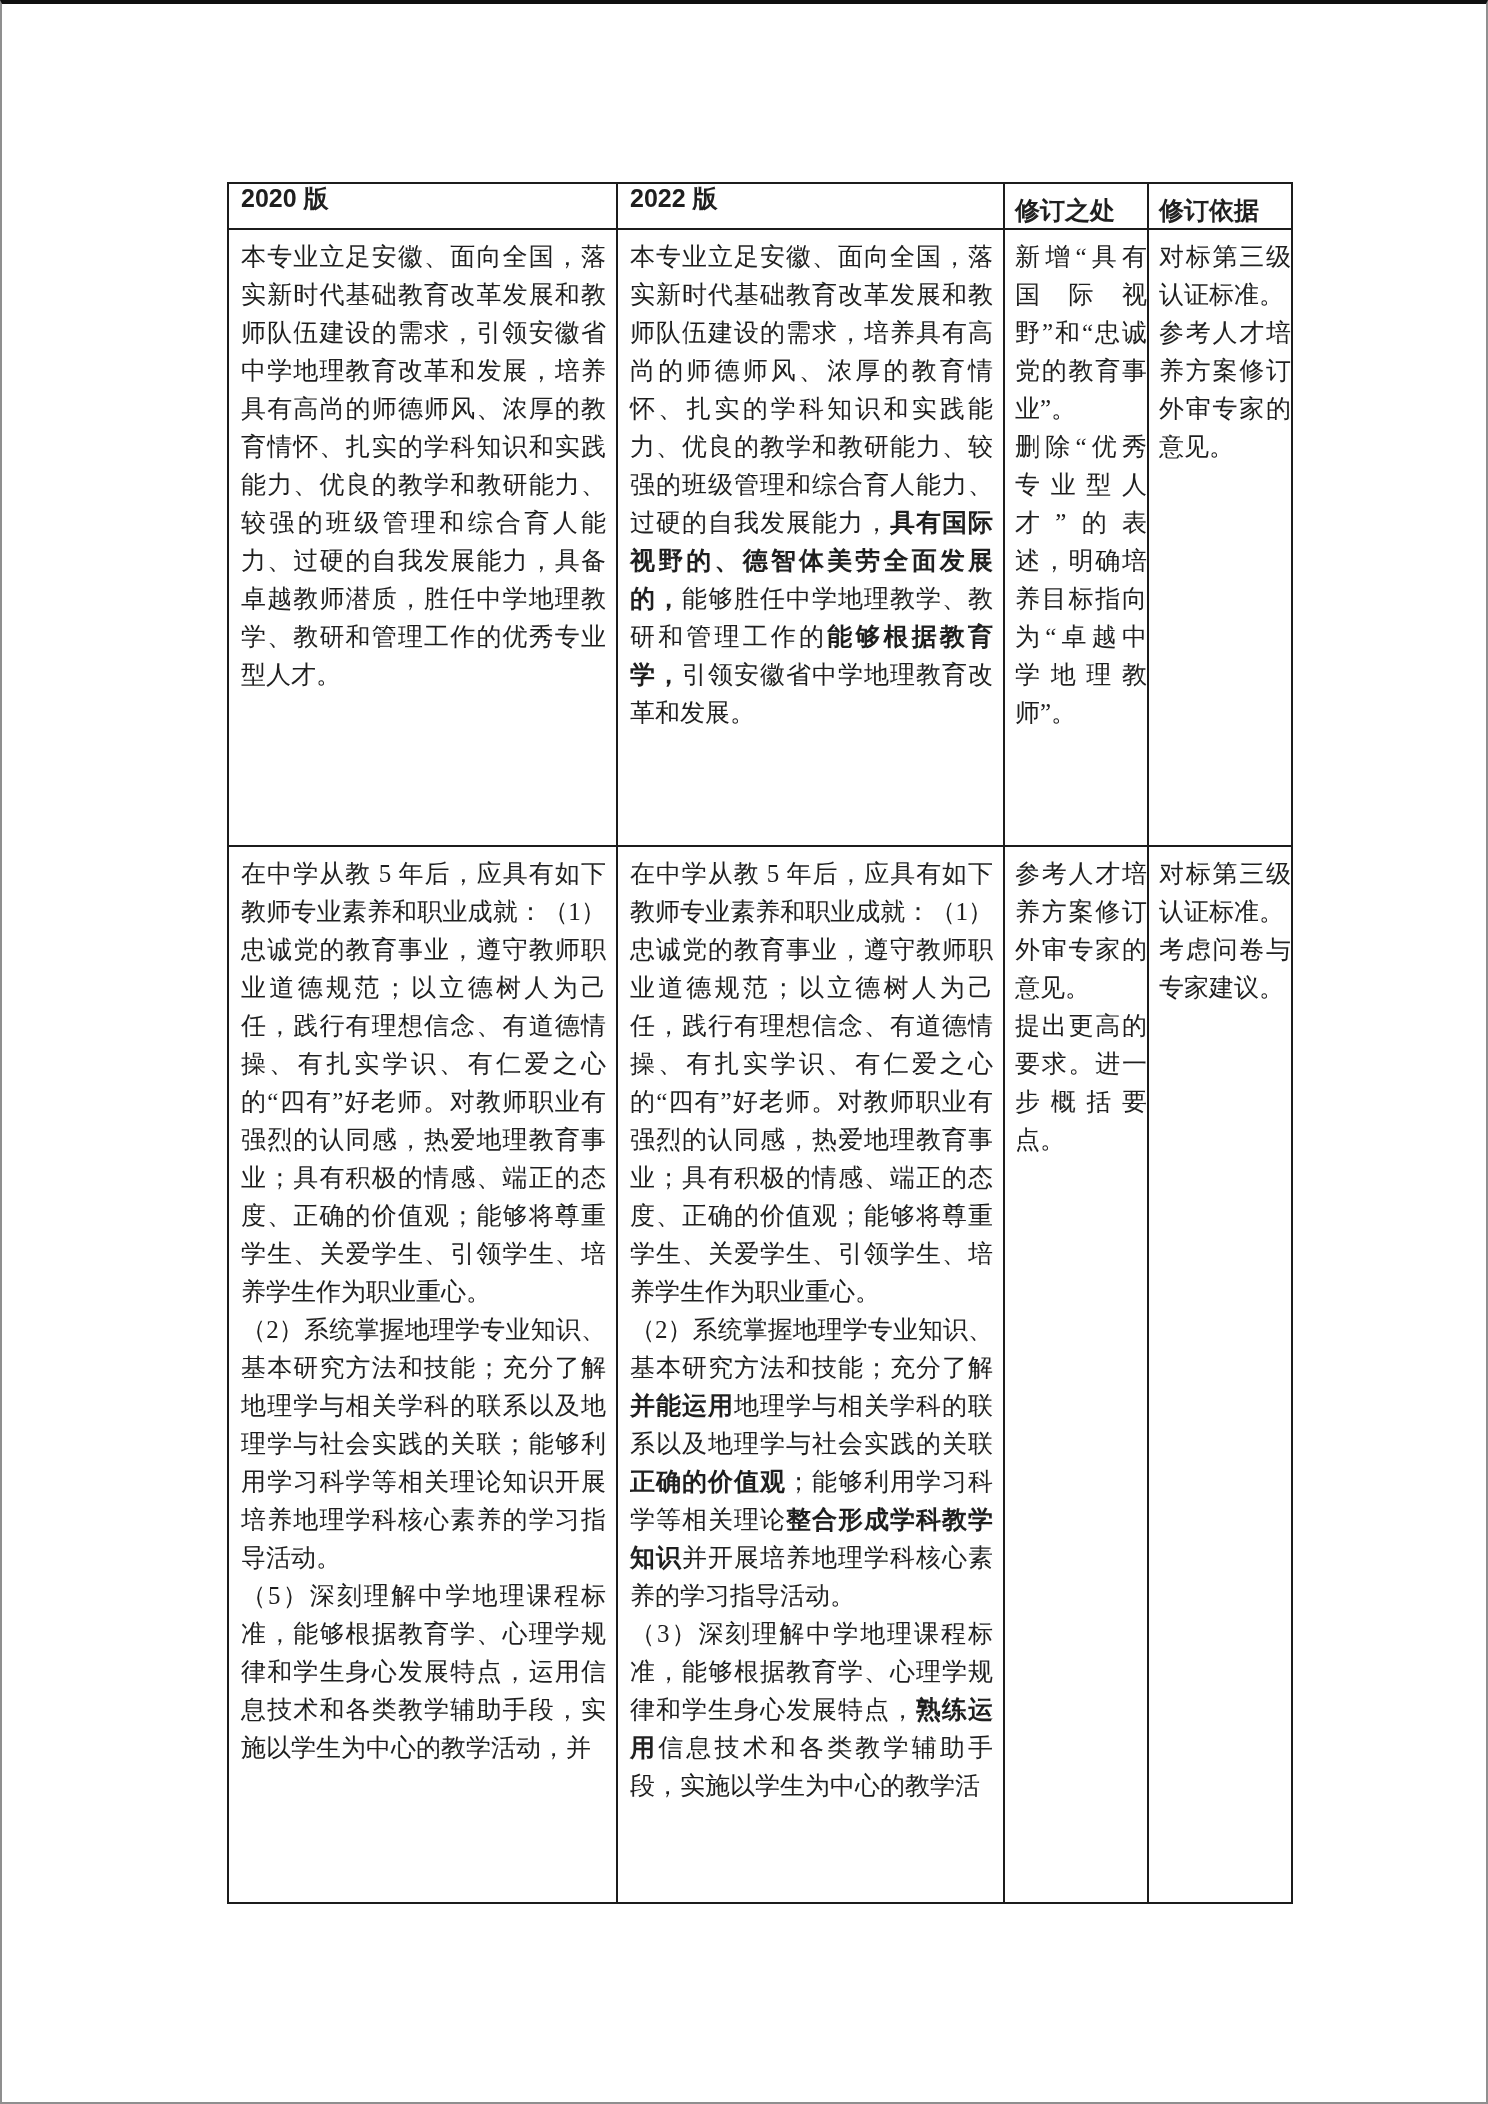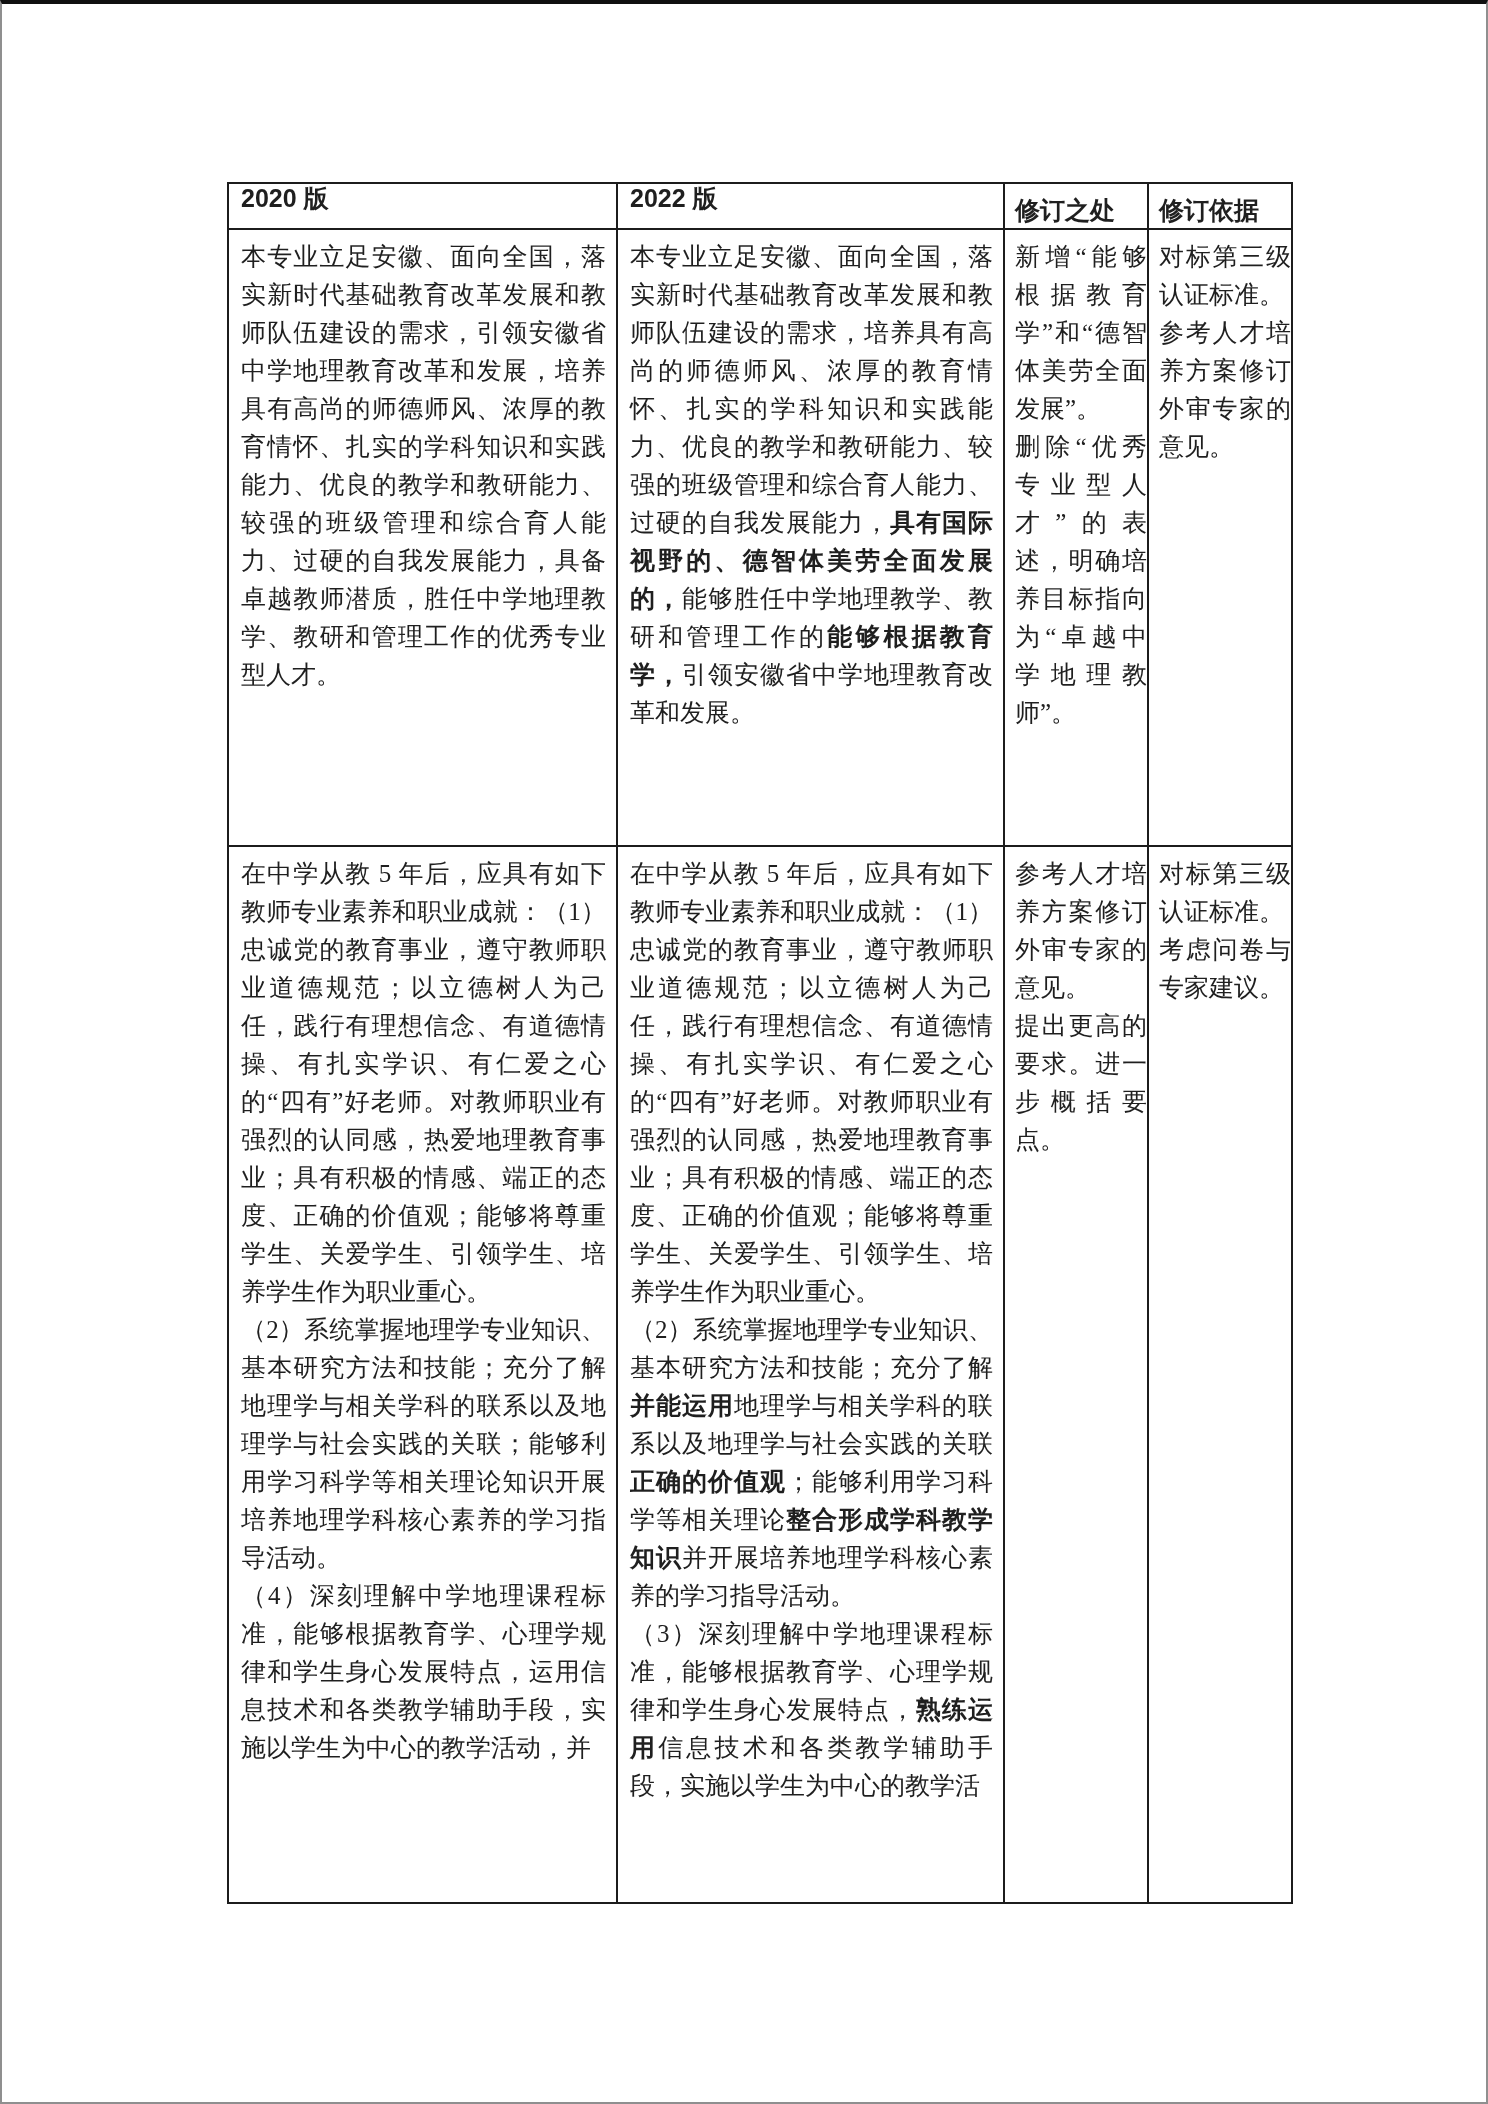--- a/index.html
+++ b/index.html
@@ -67,32 +67,32 @@
   <div class="cell hcell narrow">修订之处</div>
   <div class="cell hcell narrow lastcol">修订依据</div>
 
   <div class="cell">
     <p class="para"><span>本专业立足安徽、面向全国，落实新时代基础教育改革发展和教师队伍建设的需求，引领安徽省中学地理教育改革和发展，培养具有高尚的师德师风、浓厚的教育情怀、扎实的学科知识和实践能力、优良的教学和教研能力、较强的班级管理和综合育人能力、过硬的自我发展能力，具备卓越教师潜质，胜任中学地理教学、教研和管理工作的优秀专业型人才。</span></p>
   </div>
   <div class="cell">
     <p class="para"><span>本专业立足安徽、面向全国，落实新时代基础教育改革发展和教师队伍建设的需求，培养具有高尚的师德师风、浓厚的教育情怀、扎实的学科知识和实践能力、优良的教学和教研能力、较强的班级管理和综合育人能力、过硬的自我发展能力，</span><span class="bold">具有国际视野的、德智体美劳全面发展的，</span><span>能够胜任中学地理教学、教研和管理工作的</span><span class="bold">能够根据教育学，</span><span>引领安徽省中学地理教育改革和发展。</span></p>
   </div>
   <div class="cell narrow">
-    <p class="para"><span>新增“能够根据教育学”和“德智体美劳全面发展”。</span></p>
+    <p class="para"><span>新增“具有国际视野”和“忠诚党的教育事业”。</span></p>
     <p class="para r1c3-p2"><span>删除“优秀专业型人才”的表述，明确培养目标指向为“卓越中学地理教师”。</span></p>
   </div>
   <div class="cell narrow lastcol">
     <p class="para"><span>对标第三级认证标准。</span></p>
     <p class="para r1c4-p2"><span>参考人才培养方案修订外审专家的意见。</span></p>
   </div>
 
   <div class="cell lastrow">
     <p class="para"><span>在中学从教 5 年后，应具有如下教师专业素养和职业成就：（1）忠诚党的教育事业，遵守教师职业道德规范；以立德树人为己任，践行有理想信念、有道德情操、有扎实学识、有仁爱之心的“四有”好老师。对教师职业有强烈的认同感，热爱地理教育事业；具有积极的情感、端正的态度、正确的价值观；能够将尊重学生、关爱学生、引领学生、培养学生作为职业重心。</span></p>
     <p class="para r2-p2"><span>（2）系统掌握地理学专业知识、基本研究方法和技能；充分了解地理学与相关学科的联系以及地理学与社会实践的关联；能够利用学习科学等相关理论知识开展培养地理学科核心素养的学习指导活动。</span></p>
-    <p class="para r2c1-p3"><span>（4）深刻理解中学地理课程标准，能够根据教育学、心理学规律和学生身心发展特点，运用信息技术和各类教学辅助手段，实施以学生为中心的教学活动，并</span></p>
+    <p class="para r2c1-p3"><span>（5）深刻理解中学地理课程标准，能够根据教育学、心理学规律和学生身心发展特点，运用信息技术和各类教学辅助手段，实施以学生为中心的教学活动，并</span></p>
   </div>
   <div class="cell lastrow">
     <p class="para"><span>在中学从教 5 年后，应具有如下教师专业素养和职业成就：（1）忠诚党的教育事业，遵守教师职业道德规范；以立德树人为己任，践行有理想信念、有道德情操、有扎实学识、有仁爱之心的“四有”好老师。对教师职业有强烈的认同感，热爱地理教育事业；具有积极的情感、端正的态度、正确的价值观；能够将尊重学生、关爱学生、引领学生、培养学生作为职业重心。</span></p>
     <p class="para r2-p2"><span>（2）系统掌握地理学专业知识、基本研究方法和技能；充分了解</span><span class="bold">并能运用</span><span>地理学与相关学科的联系以及地理学与社会实践的关联</span><span class="bold">正确的价值观</span><span>；能够利用学习科学等相关理论</span><span class="bold">整合形成学科教学知识</span><span>并开展培养地理学科核心素养的学习指导活动。</span></p>
     <p class="para r2c2-p3"><span>（3）深刻理解中学地理课程标准，能够根据教育学、心理学规律和学生身心发展特点，</span><span class="bold">熟练运用</span><span>信息技术和各类教学辅助手段，实施以学生为中心的教学活</span></p>
   </div>
   <div class="cell narrow lastrow">
     <p class="para r2c3-p1"><span>参考人才培养方案修订外审专家的意见。</span></p>
     <p class="para r2c3-p2"><span>提出更高的要求。进一步概括要点。</span></p>
   </div>

